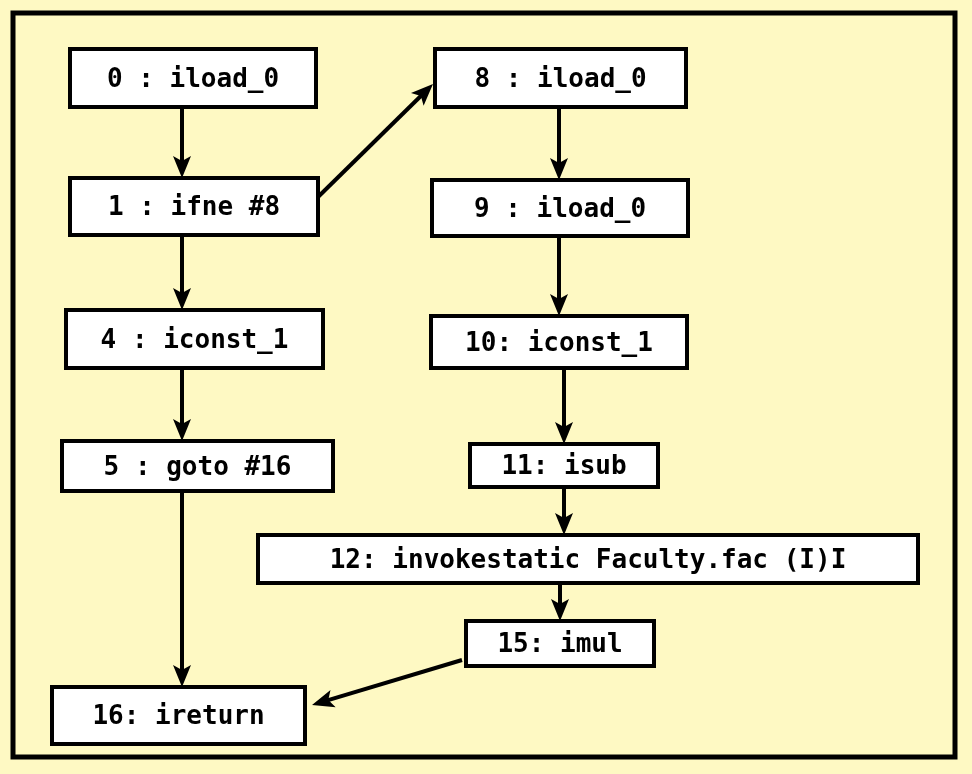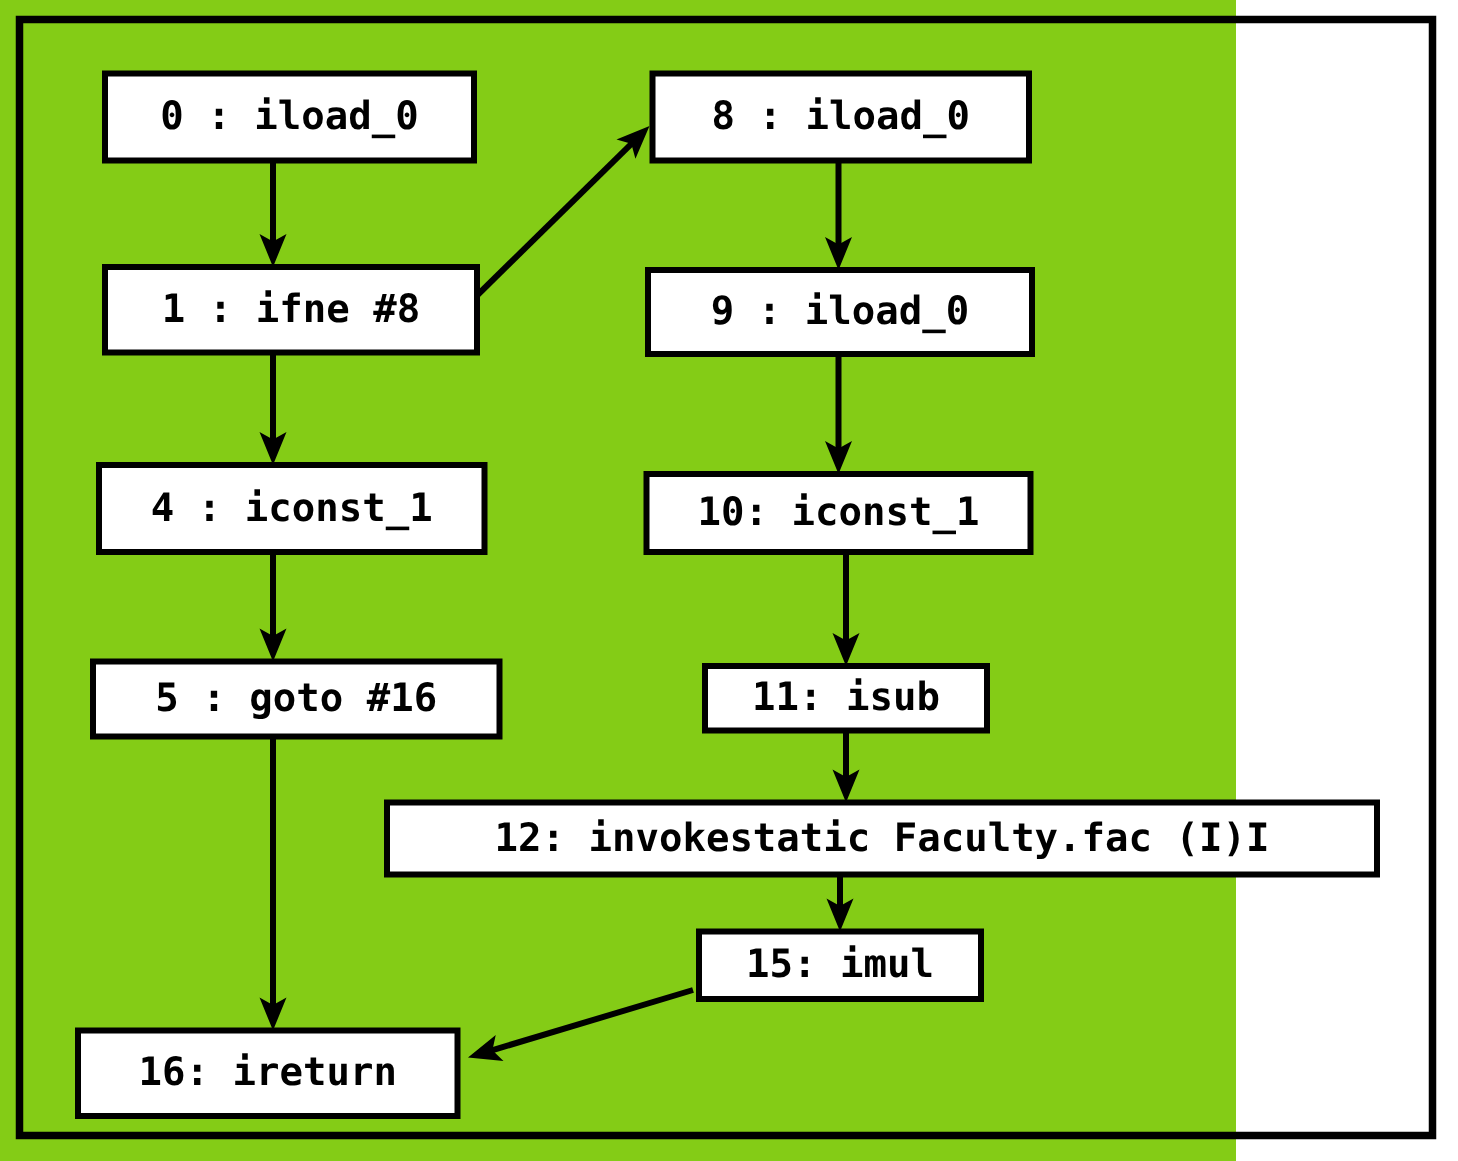--- a/index.html
+++ b/index.html
@@ -8,23 +8,23 @@
     background: #ffffff;
   }
   body {
     width: 972px;
     height: 774px;
     overflow: hidden;
     font-family: "DejaVu Sans Mono", "Liberation Mono", monospace;
   }
   #diagram-root {
     position: relative;
-    width: 824px;
+    width: 972px;
     height: 774px;
-    background: #84cc16;
+    background: #fef9c3;
   }
   svg#cfg-svg {
     display: block;
     width: 972px;
     height: 774px;
   }
   .frame-border {
     fill: none;
     stroke: #000000;
     stroke-width: 5;

